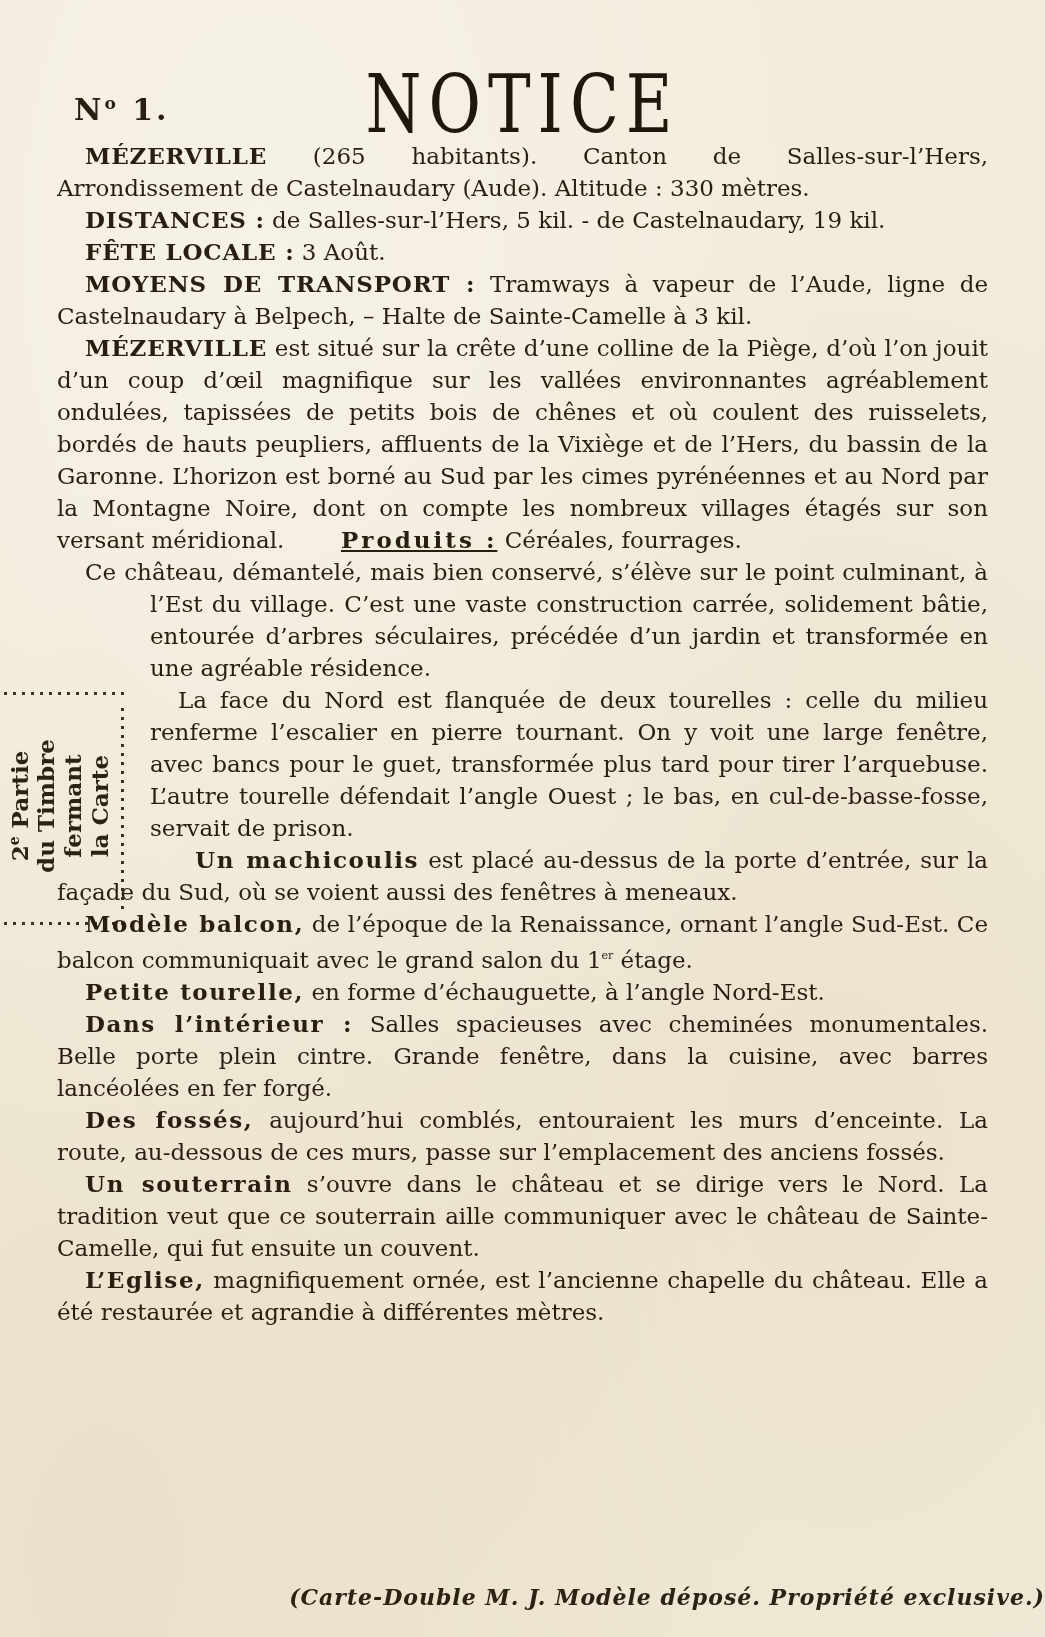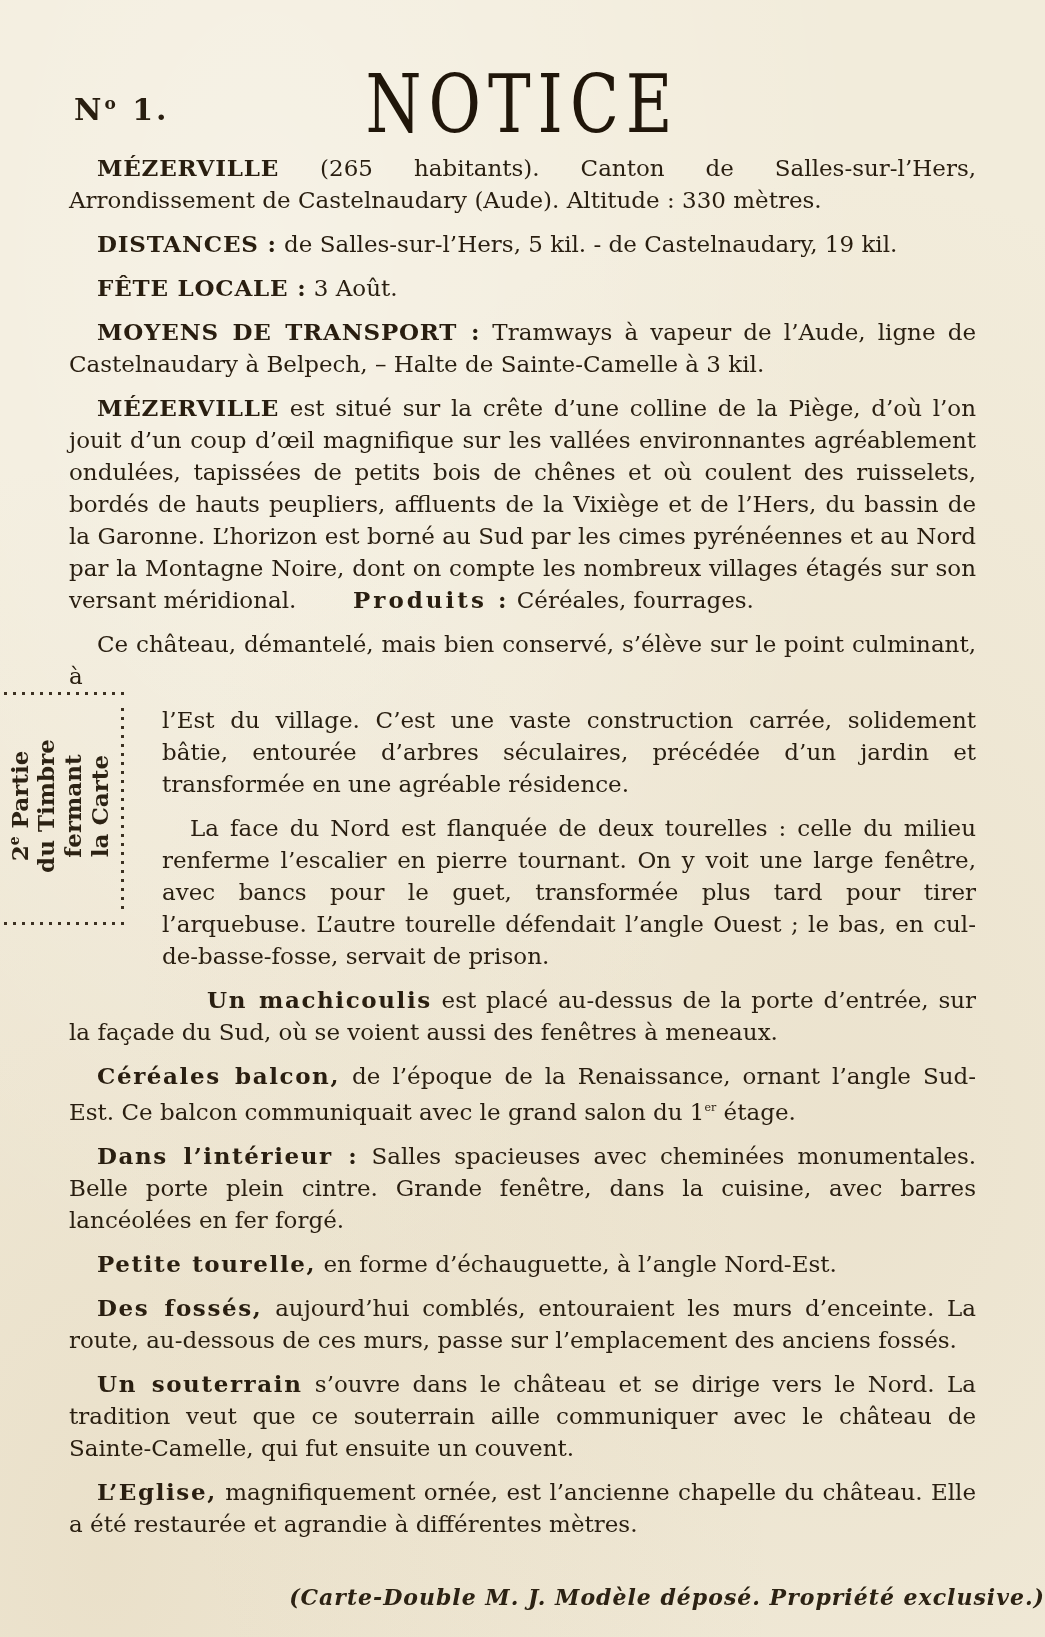--- a/index.html
+++ b/index.html
@@ -17,27 +17,27 @@
   .corner-no sup { font-size:17px; }
   .title {
     position:absolute; top:58px; left:0; width:100%; text-align:center;
     font-size:64px; font-weight:normal; letter-spacing:7px;
     transform:scaleY(1.25); transform-origin:top center; color:#20160a;
   }
   .body-text {
     position:absolute; left:57px; top:140px; width:931px;
     font-size:23px; line-height:32px; text-align:justify;
   }
-  .body-text p { margin:12px; text-indent:28px; }
+  .body-text p { margin:0; text-indent:28px; }
   .body-text p.no-indent { text-indent:0; }
   .body-text p.deep-indent { text-indent:138px; }
   .body-text p.justify-last { text-align-last:justify; }
   .lead { font-weight:bold; letter-spacing:1.6px; }
   .lead.caps { letter-spacing:0.8px; }
-  .produits-label { font-weight:bold; letter-spacing:3px; }
+  .produits-label { font-weight:bold; letter-spacing:3px;text-decoration:underline; }
   .gap { display:inline-block; width:42px; }
   .stamp-spacer { float:left; width:93px; height:252px; }
   .dotline-h { position:absolute; height:3px;
     background-image:repeating-linear-gradient(90deg,#3c3122 0 3px,transparent 3px 9px); }
   .dotline-v { position:absolute; width:3px;
     background-image:repeating-linear-gradient(180deg,#3c3122 0 3px,transparent 3px 9px); }
   .stamp-top    { left:4px;  top:692px; width:126px; }
   .stamp-vert   { left:121px; top:708px; height:207px; }
   .stamp-bottom { left:4px;  top:922px; width:124px; }
   .stamp-label {
@@ -116,32 +116,32 @@
     <p>
       <span>La face du Nord est flanquée de deux tourelles : celle du milieu renferme l’escalier en pierre tournant. On y voit une large fenêtre, avec bancs pour le guet, transformée plus tard pour tirer l’arquebuse. L’autre tourelle défendait l’angle Ouest ; le bas, en cul-de-basse-fosse, servait de prison.</span>
     </p>
 
     <p class="deep-indent">
       <span class="lead">Un machicoulis</span>
       <span>est placé au-dessus de la porte d’entrée, sur la façade du Sud, où se voient aussi des fenêtres à meneaux.</span>
     </p>
 
     <p>
-      <span class="lead">Céréales balcon,</span>
+      <span class="lead">Modèle balcon,</span>
       <span>de l’époque de la Renaissance, ornant l’angle Sud-Est. Ce balcon communiquait avec le grand salon du 1</span><sup class="sup-er">er</sup><span> étage.</span>
+    </p>
+
+    <p>
+      <span class="lead">Petite tourelle,</span>
+      <span>en forme d’échauguette, à l’angle Nord-Est.</span>
     </p>
 
     <p>
       <span class="lead">Dans l’intérieur :</span>
       <span>Salles spacieuses avec cheminées monumentales. Belle porte plein cintre. Grande fenêtre, dans la cuisine, avec barres lancéolées en fer forgé.</span>
-    </p>
-
-    <p>
-      <span class="lead">Petite tourelle,</span>
-      <span>en forme d’échauguette, à l’angle Nord-Est.</span>
     </p>
 
 
     <p>
       <span class="lead">Des fossés,</span>
       <span>aujourd’hui comblés, entouraient les murs d’enceinte. La route, au-dessous de ces murs, passe sur l’emplacement des anciens fossés.</span>
     </p>
 
     <p>
       <span class="lead">Un souterrain</span>

